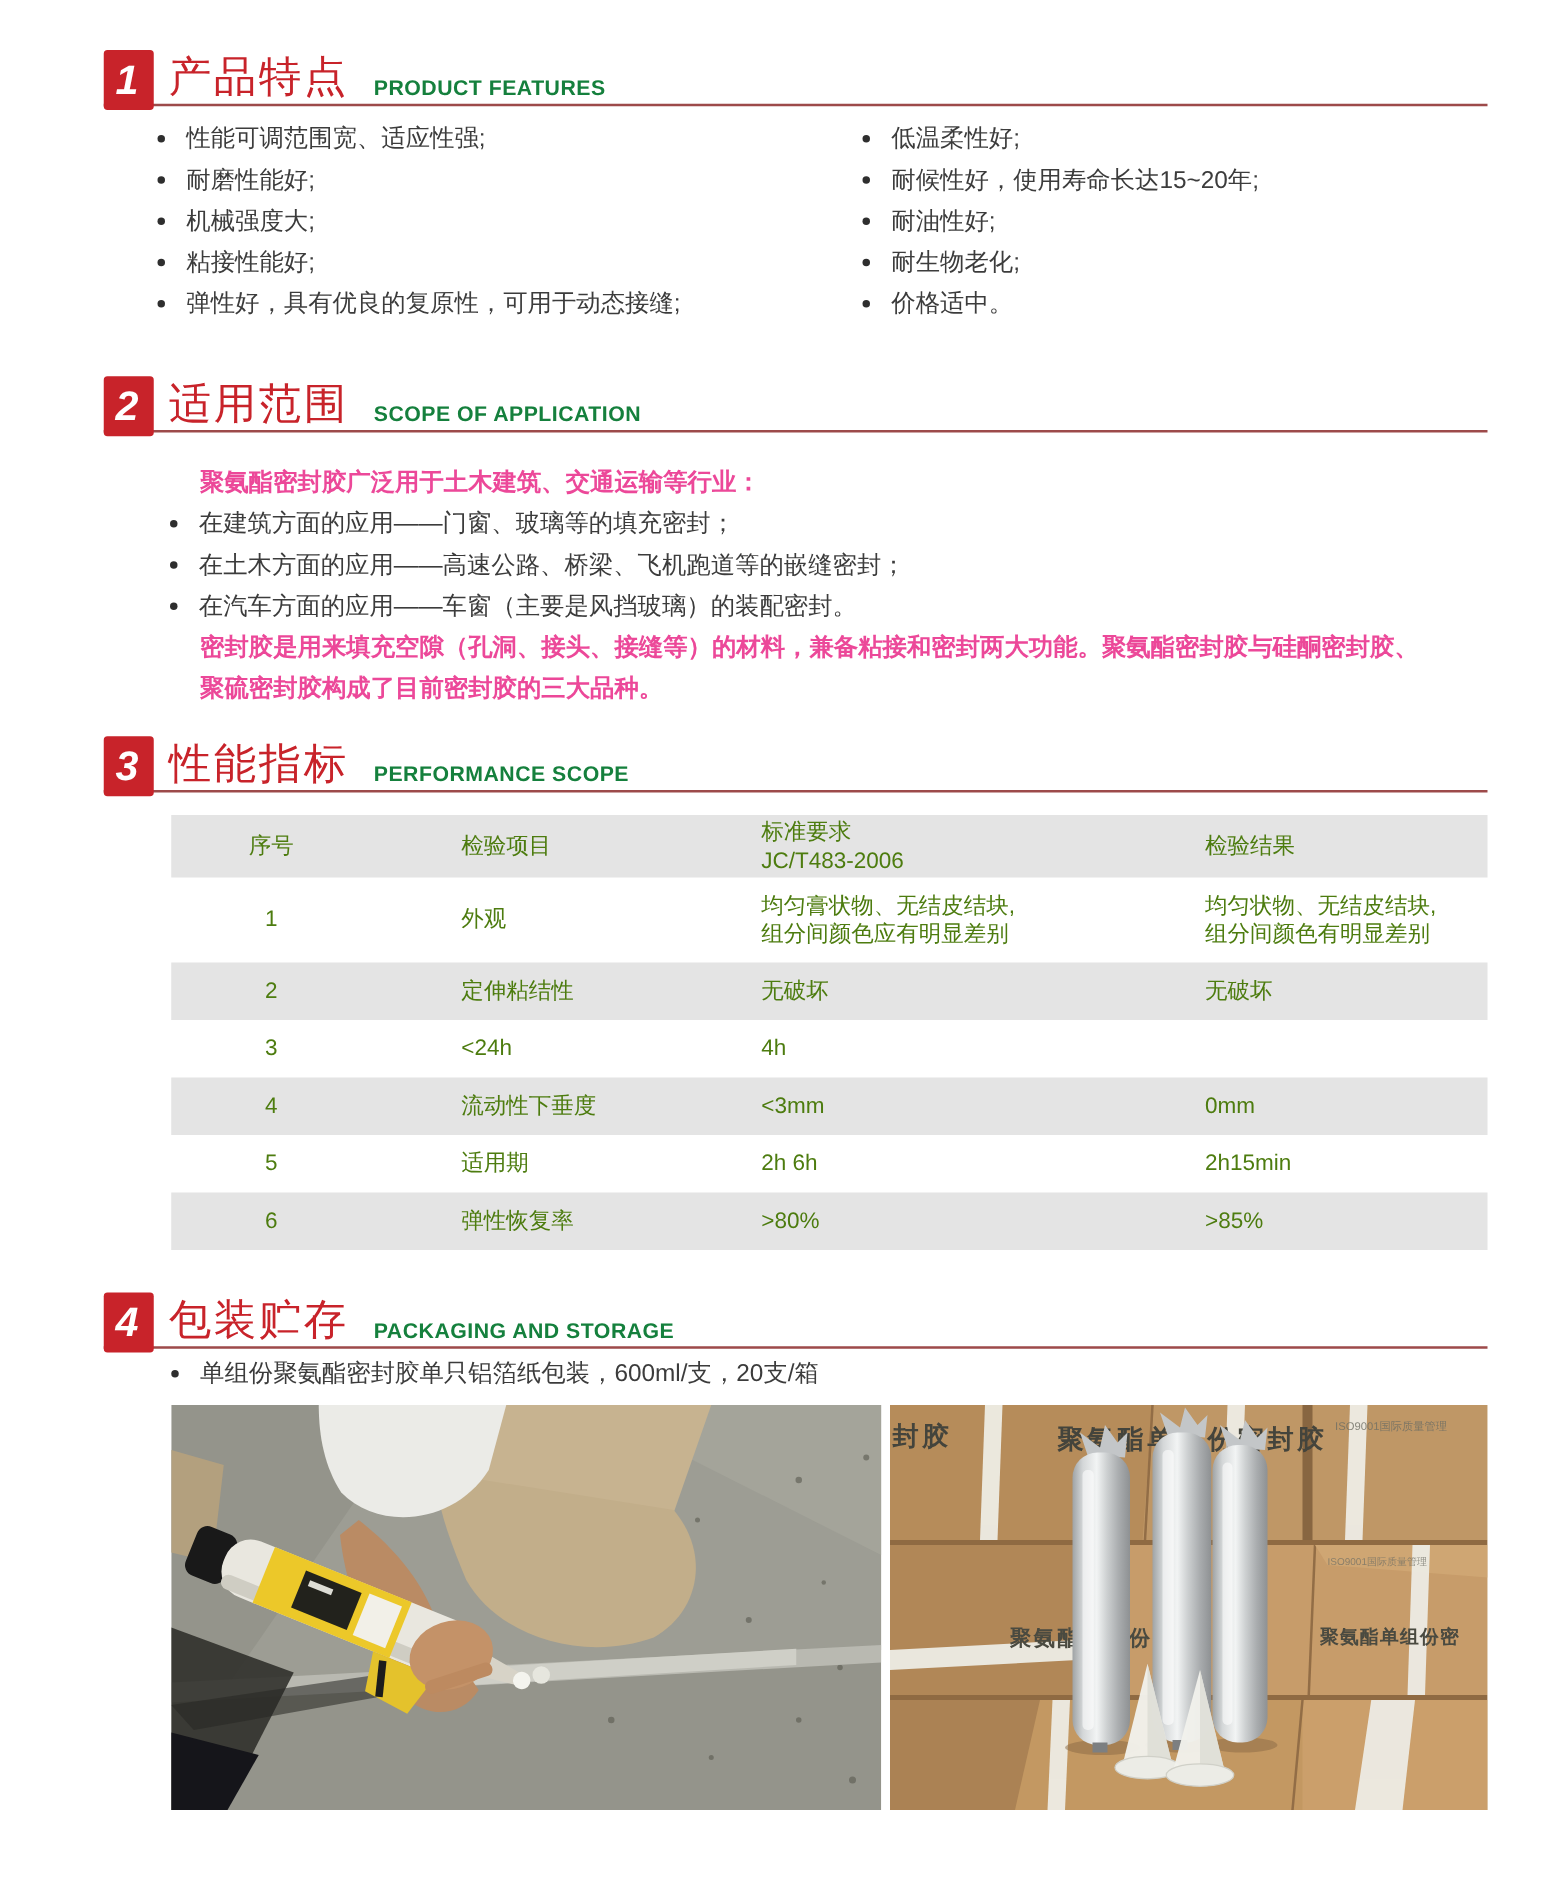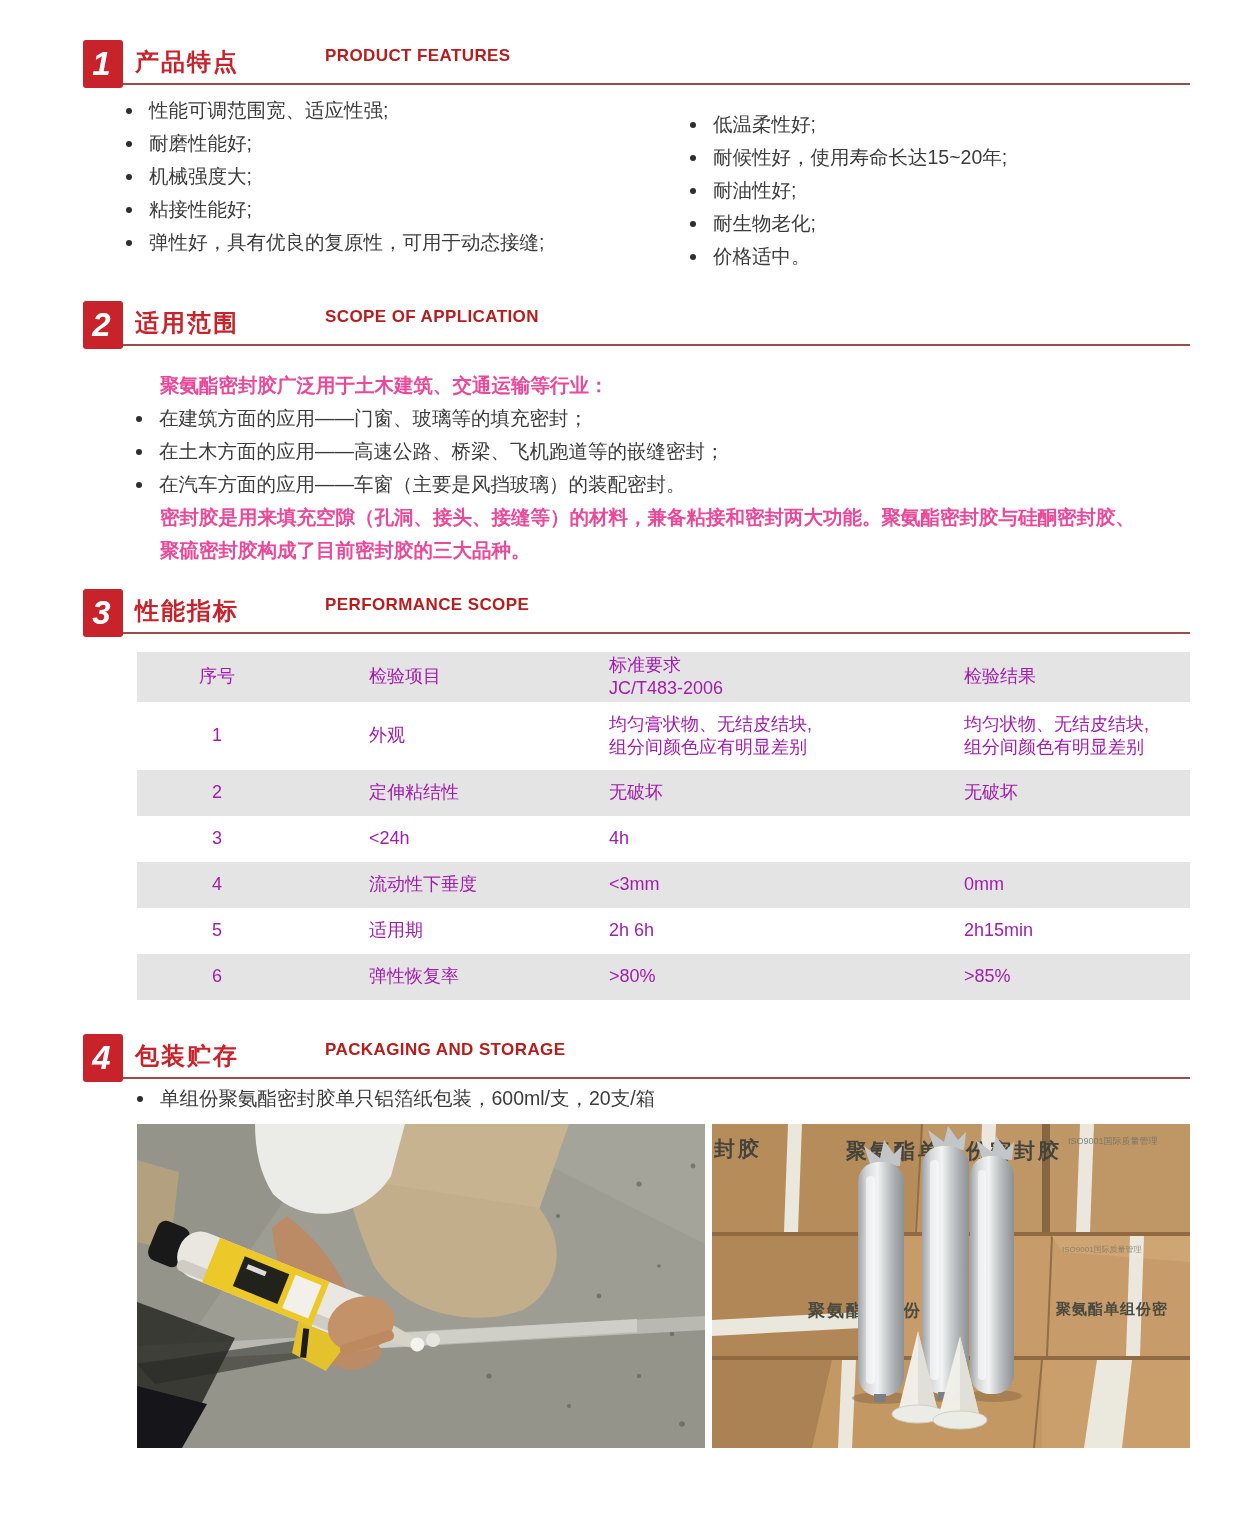--- a/index.html
+++ b/index.html
@@ -10,35 +10,35 @@
   }
   
   .sec{position:absolute; left:83px; width:1107px; height:48px;}
   .sec::after{content:""; position:absolute; left:0; right:0; bottom:3px; height:2px; background:#9d4a4a;}
   .numbox{
     position:absolute; left:0; top:0; width:40px; height:48px; background:#c8232a;
     border-radius:3px; color:#fff; font-style:italic; font-weight:bold; font-size:33px;
     display:flex; align-items:center; justify-content:center; z-index:2; padding-right:3px; box-sizing:border-box;
   }
   .title-cn{
-    position:absolute; left:52px; top:-3px; z-index:2; font-size:24px; font-weight:bold;
+    position:absolute; left:52px; top:-3px; z-index:2; font-size:34px; font-weight:normal;
     color:#c8232a; letter-spacing:2px; line-height:50px; white-space:nowrap;
   }
   .title-en{
-    position:absolute; left:216px; bottom:22px; z-index:2; font-size:17px; font-weight:bold;
-    color:#b91c1c; letter-spacing:0.4px; white-space:nowrap;margin-left:26px;
+    position:absolute; left:216px; bottom:7px; z-index:2; font-size:17px; font-weight:bold;
+    color:#15803d; letter-spacing:0.4px; white-space:nowrap;
   }
   
   .blist{position:absolute;}
   .bi{display:flex; align-items:center; height:33px; font-size:19.5px; color:#3c3c3c; white-space:nowrap;}
   .dot{flex:none; width:6px; height:6px; border-radius:50%; background:#2e2e2e; margin-right:17px;}
   .b{font-weight:bold; color:#ec4899;}
   .indent{margin-left:24px;}
   
-  .ptable{position:absolute; top:652px; left:137px; width:1053px; font-size:18px; color:#a21caf;}
+  .ptable{position:absolute; top:652px; left:137px; width:1053px; font-size:18px; color:#4d7c0f;}
   .tr{display:grid; grid-template-columns:160px 240px 355px 1fr;}
   .tr.gray{background:#e4e4e4;}
   .tr.hrow{height:50px;}
   .tr.r1{height:68px;}
   .tr.rn{height:46px;}
   .td{display:flex; flex-direction:column; justify-content:center; line-height:1.28;}
   .td.c1{align-items:center;}
   .td.cl{padding-left:72px;}
   
   .photo{position:absolute; top:1124px; height:284px;}
@@ -73,21 +73,21 @@
     <div class="bi">
         <span class="dot"></span>
         <span>粘接性能好;</span>
       </div>
     <div class="bi">
         <span class="dot"></span>
         <span>弹性好，具有优良的复原性，可用于动态接缝;</span>
       </div>
   </div>
 
-  <div class="blist" style="top:108px; left:690px;">
+  <div class="blist" style="top:94px; left:690px;">
     <div class="bi">
         <span class="dot"></span>
         <span>低温柔性好;</span>
       </div>
     <div class="bi">
         <span class="dot"></span>
         <span>耐候性好，使用寿命长达15~20年;</span>
       </div>
     <div class="bi">
         <span class="dot"></span>

